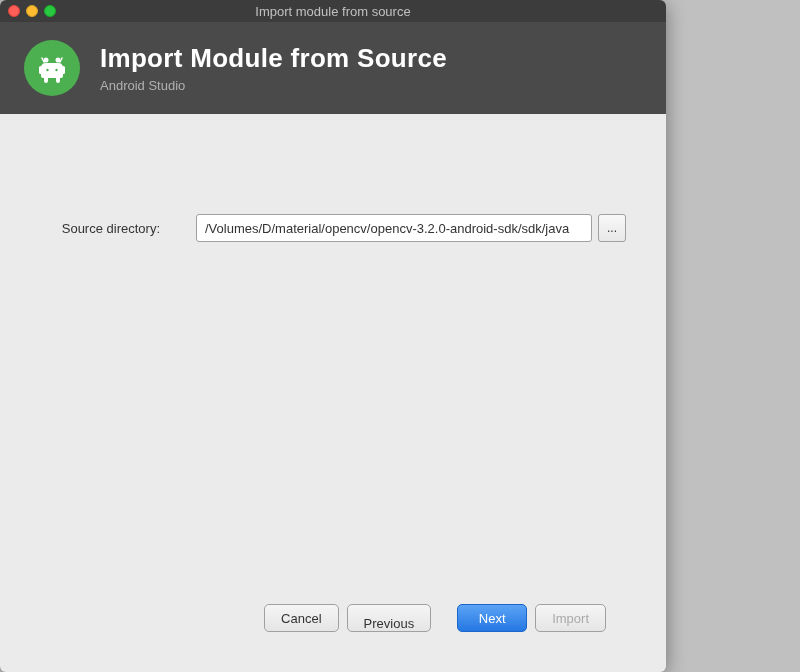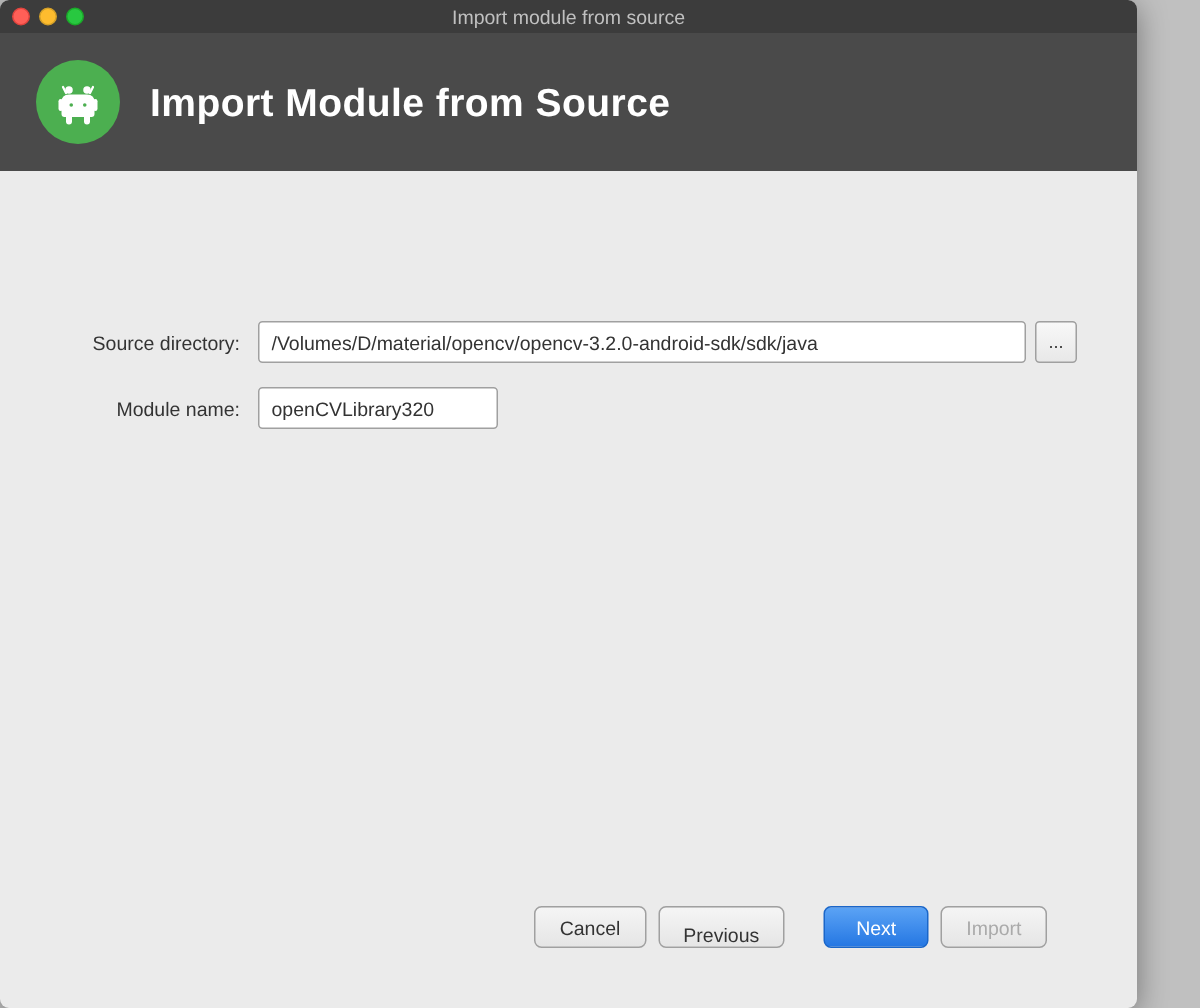--- a/index.html
+++ b/index.html
@@ -10,21 +10,21 @@
 
     body {
       width: 800px;
       height: 672px;
       background: #c0c0c0;
       font-family: -apple-system, "Helvetica Neue", Arial, sans-serif;
       overflow: hidden;
     }
 
     .window {
-      width: 758px;
+      width: 666px;
       height: 672px;
       background: #ebebeb;
       border-radius: 6px;
       overflow: hidden;
       display: flex;
       flex-direction: column;
       box-shadow: 0 4px 20px rgba(0,0,0,0.4);
     }
 
     
@@ -134,20 +134,21 @@
       text-align: right;
       width: 120px;
       flex-shrink: 0;
     }
 
     .form-input-wrapper {
       display: flex;
       align-items: center;
       gap: 6px;
       flex: 1;
+      margin-left: 24px;
     }
 
     .form-input {
       flex: 1;
       height: 28px;
       padding: 4px 8px;
       border: 1px solid #a0a0a0;
       border-radius: 3px;
       background: #ffffff;
       font-size: 13px;
@@ -257,42 +258,37 @@
         <rect x="5" y="16" width="3" height="8" rx="1.5" fill="white"></rect>
         <rect x="28" y="16" width="3" height="8" rx="1.5" fill="white"></rect>
         <circle cx="13.5" cy="20" r="1.2" fill="#4caf50"></circle>
         <circle cx="22.5" cy="20" r="1.2" fill="#4caf50"></circle>
         <path d="M10 12 L8 8" stroke="white" stroke-width="1.5" stroke-linecap="round"></path>
         <path d="M26 12 L28 8" stroke="white" stroke-width="1.5" stroke-linecap="round"></path>
       </svg>
     </div>
     <div class="header-text">
       <span class="header-title">Import Module from Source</span>
+      <span class="header-subtitle">Android Studio</span>
     </div>
   </div>
 
   <div class="content">
     <div class="form-area">
 
       <div class="form-row">
         <label class="form-label">Source directory:</label>
         <div class="form-input-wrapper">
           <input type="text" class="form-input" value="/Volumes/D/material/opencv/opencv-3.2.0-android-sdk/sdk/java" style="">
           <button class="browse-button">
             <span>...</span>
           </button>
         </div>
       </div>
 
-      <div class="form-row">
-        <label class="form-label">Module name:</label>
-        <div class="form-input-wrapper">
-          <input type="text" class="form-input module-name-input" value="openCVLibrary320" style="">
-        </div>
-      </div>
 
     </div>
 
     <div class="spacer"></div>
 
     <div class="footer">
       <button class="btn btn-cancel">
         <span>Cancel</span>
       </button>
       <button class="btn btn-previous">

